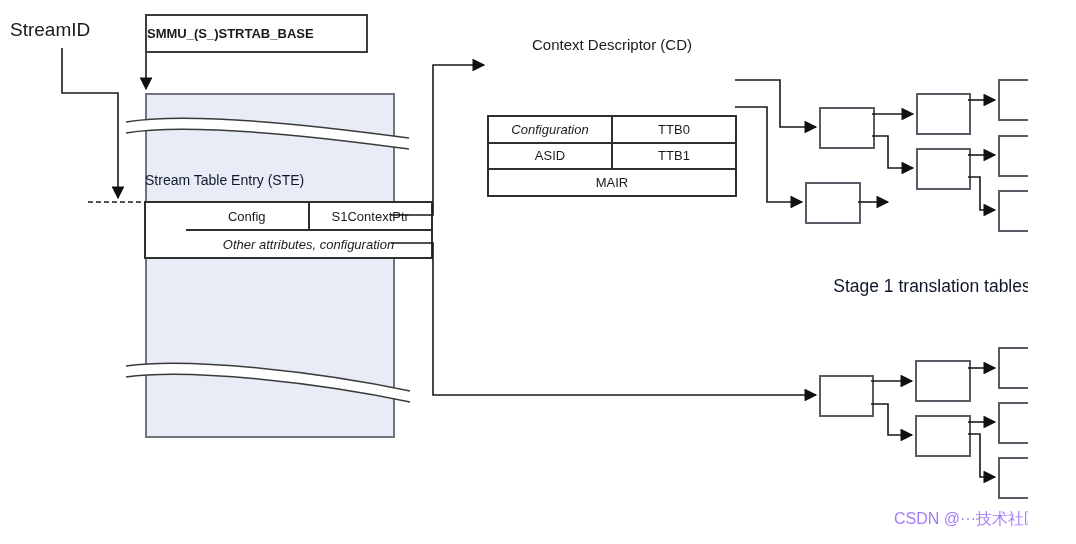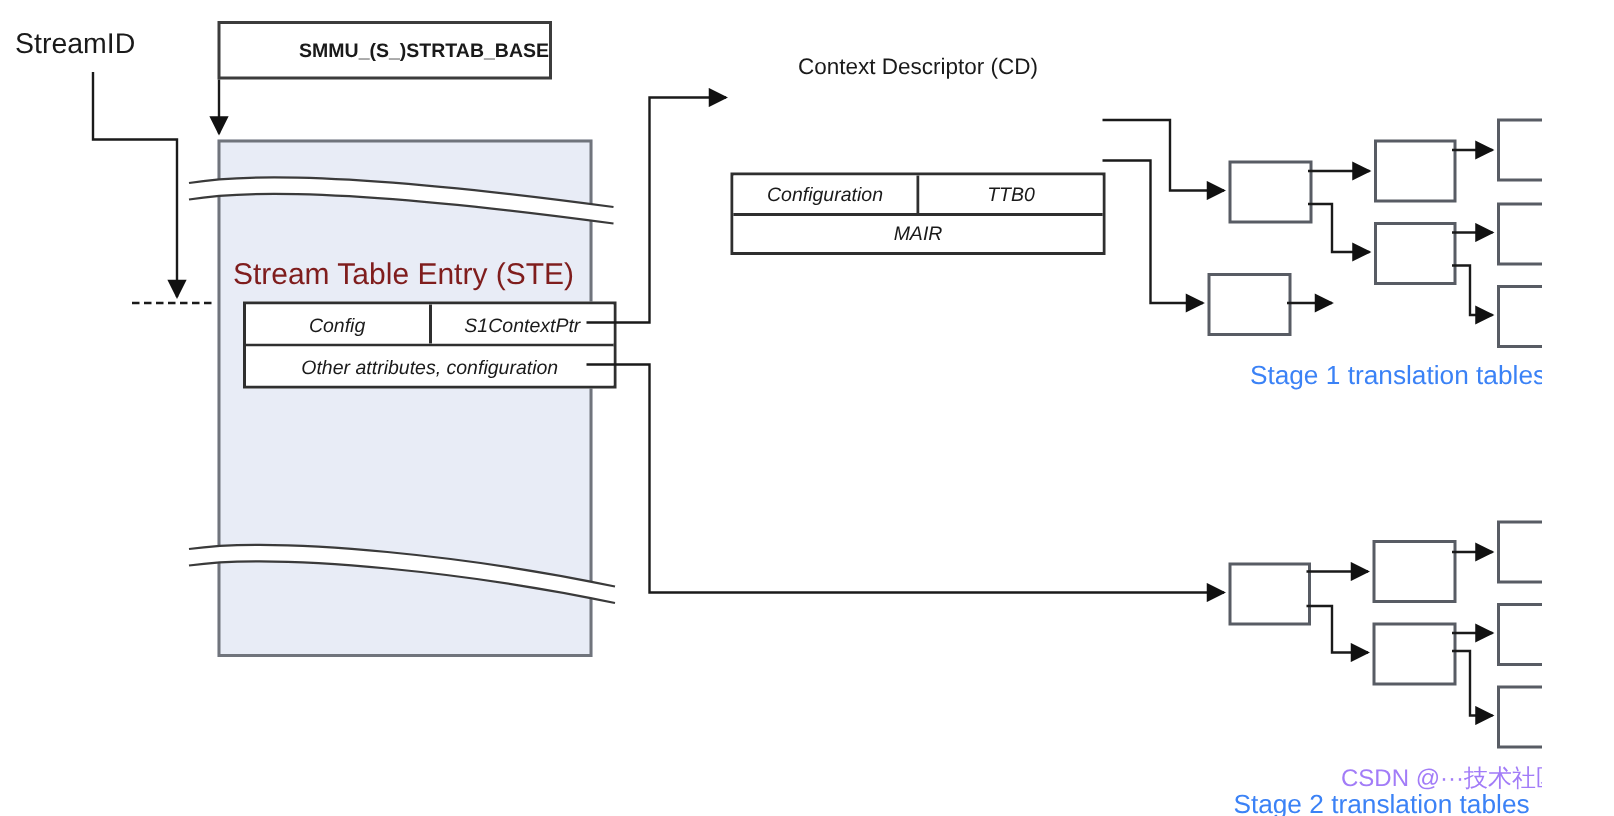--- a/index.html
+++ b/index.html
@@ -2,42 +2,42 @@
 <html><head>
 <meta charset="utf-8">
 <style>
   html,body{margin:0;padding:0;background:#ffffff;}
   #stage{position:relative;width:1028px;height:544px;background:#ffffff;overflow:hidden;
          font-family:"Liberation Sans",sans-serif;color:#1a1a1a;}
   .abs{position:absolute;}
   .label{white-space:nowrap;}
   
   .reg-box{left:145px;top:14px;width:219px;height:35px;border:2px solid #3c3c3c;background:#fff;
-           display:flex;align-items:center;justify-content:flex-end;font-weight:bold;font-size:13px;}
+           display:flex;align-items:center;justify-content:flex-start;font-weight:bold;font-size:13px;}
   
   .streamid{left:10px;top:19px;font-size:19px;}
   
   .ste-box{left:145px;top:93px;width:246px;height:341px;background:#e8ecf6;border:2px solid #70747c;}
-  .ste-title{left:145px;top:172px;width:248px;text-align:center;font-size:20px;color:#7f1d1d;}
+  .ste-title{left:145px;top:172px;width:248px;text-align:left;font-size:14px;color:#0f172a;}
   
   .tbl{border:2px solid #2f2f2f;background:#fff;}
   .trow{display:flex;border-bottom:2px solid #2f2f2f;}
   .trow:last-child{border-bottom:none;}
-  .tcell{flex:1;display:flex;align-items:center;justify-content:center;font-size:13px;background:#fff;font-style:italic;}
+  .tcell{flex:1;display:flex;align-items:center;justify-content:center;font-size:13px;background:#fff;}
   .tcell.split{border-right:2px solid #2f2f2f;}
   .italic{font-style:italic;}
-  .ste-table{left:162px;top:201px;width:245px;}
+  .ste-table{left:144px;top:201px;width:245px;padding-left:40px;}
   .ste-table .trow{height:26px;}
   .cd-table{left:487px;top:67px;width:246px;margin-top:48px;}
   .cd-table .trow{height:24.5px;}
   .cd-title{left:487px;top:36px;width:250px;text-align:center;font-size:15px;}
   
   .ttbox{border:2px solid #585c64;background:#fff;}
   
-  .stage-label{font-size:17.5px;color:#3b82f6;}
+  .stage-label{font-size:17.5px;color:#0f172a;margin-top:36px;}
   .stage1-label{left:797px;top:240px;width:270px;text-align:center;}
   .stage2-label{left:786px;top:526px;width:270px;text-align:center;z-index:4;}
   .watermark{left:894px;top:509px;width:230px;font-size:16px;color:#8b5cf6;opacity:.8;
              z-index:3;overflow:hidden;white-space:nowrap;}
   svg.overlay{position:absolute;left:0;top:0;z-index:2;pointer-events:none;}
   .boxlayer{z-index:1;}
 </style>
 </head>
 <body>
 
@@ -60,20 +60,24 @@
     <div class="trow">
       <div class="tcell italic">Other attributes, configuration</div>
     </div>
   </div>
 
   <div class="abs label cd-title">Context Descriptor (CD)</div>
   <div class="abs tbl cd-table">
     <div class="trow">
       <div class="tcell split italic">Configuration</div>
       <div class="tcell">TTB0</div>
+    </div>
+    <div class="trow">
+      <div class="tcell split">ASID</div>
+      <div class="tcell">TTB1</div>
     </div>
     <div class="trow">
       <div class="tcell">MAIR</div>
     </div>
   </div>
 
   <div class="abs ttbox" style="left:819px;top:107px;width:52px;height:38px"></div>
   <div class="abs ttbox" style="left:805px;top:182px;width:52px;height:38px"></div>
   <div class="abs ttbox" style="left:916px;top:93px;width:51px;height:38px"></div>
   <div class="abs ttbox" style="left:916px;top:148px;width:51px;height:38px"></div>

